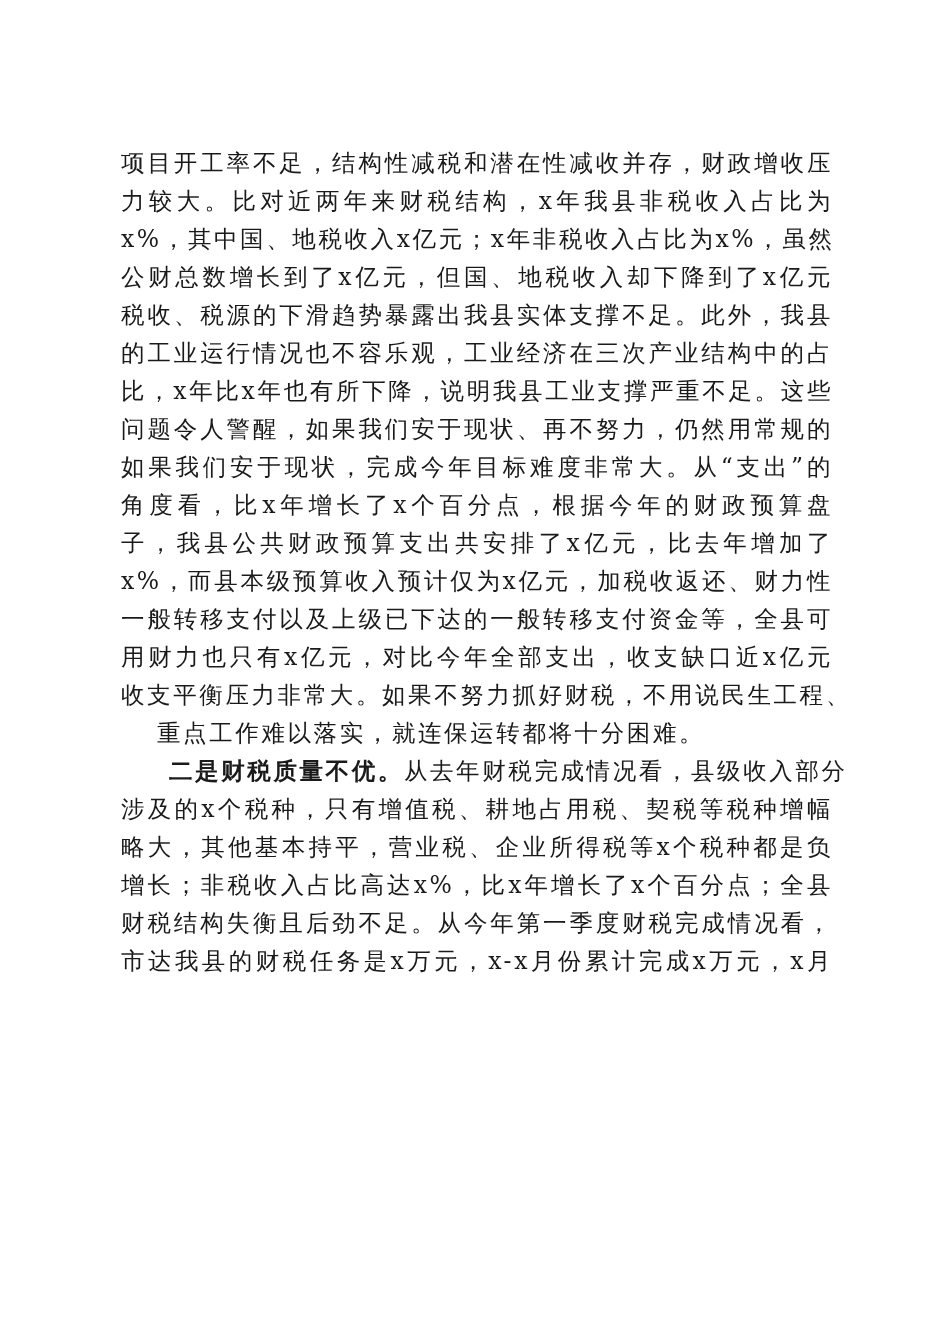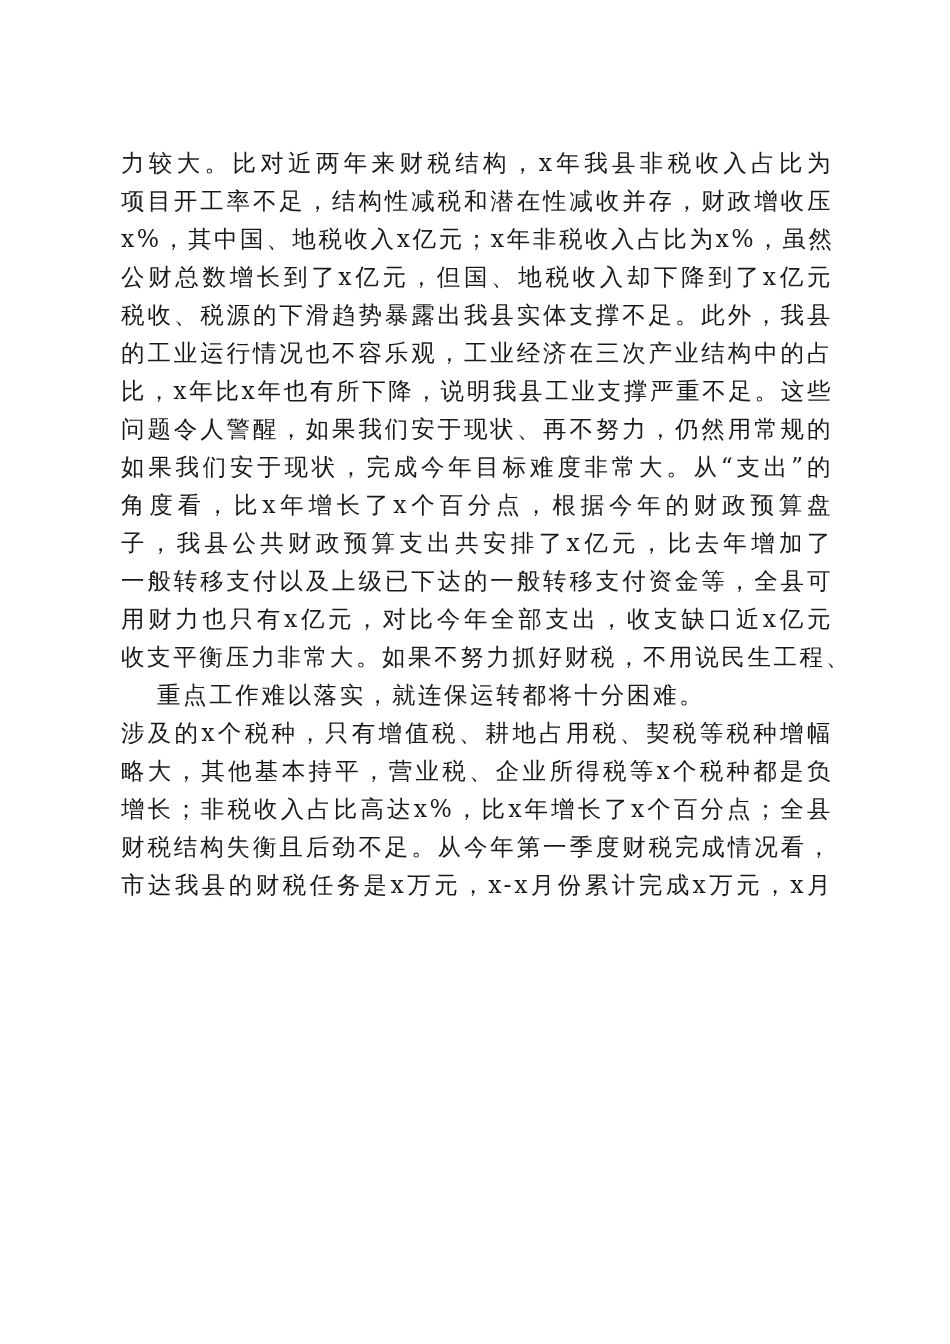--- a/index.html
+++ b/index.html
@@ -53,38 +53,40 @@
       font-weight: bold;
     }
   </style>
 </head>
 <body>
 
 <div class="page">
   <div class="body-text">
 
     <div>
+      <span class="line">项目开工率不足，结构性减税和潜在性减收并存，财政增收压</span>
       <span class="line">力较大。比对近两年来财税结构，x年我县非税收入占比为</span>
-      <span class="line">项目开工率不足，结构性减税和潜在性减收并存，财政增收压</span>
       <span class="line">x%，其中国、地税收入x亿元；x年非税收入占比为x%，虽然</span>
       <span class="line">公财总数增长到了x亿元，但国、地税收入却下降到了x亿元</span>
       <span class="line">税收、税源的下滑趋势暴露出我县实体支撑不足。此外，我县</span>
       <span class="line">的工业运行情况也不容乐观，工业经济在三次产业结构中的占</span>
       <span class="line">比，x年比x年也有所下降，说明我县工业支撑严重不足。这些</span>
       <span class="line">问题令人警醒，如果我们安于现状、再不努力，仍然用常规的</span>
       <span class="line">如果我们安于现状，完成今年目标难度非常大。从“支出”的</span>
       <span class="line">角度看，比x年增长了x个百分点，根据今年的财政预算盘</span>
       <span class="line">子，我县公共财政预算支出共安排了x亿元，比去年增加了</span>
+      <span class="line">x%，而县本级预算收入预计仅为x亿元，加税收返还、财力性</span>
       <span class="line">一般转移支付以及上级已下达的一般转移支付资金等，全县可</span>
       <span class="line">用财力也只有x亿元，对比今年全部支出，收支缺口近x亿元</span>
       <span class="line overhang">收支平衡压力非常大。如果不努力抓好财税，不用说民生工程、</span>
       <span class="line last">重点工作难以落实，就连保运转都将十分困难。</span>
     </div>
 
     <div>
+      <span class="line indent"><span class="heading-run">二是财税质量不优。</span><span>从去年财税完成情况看，县级收入部分</span></span>
       <span class="line">涉及的x个税种，只有增值税、耕地占用税、契税等税种增幅</span>
       <span class="line">略大，其他基本持平，营业税、企业所得税等x个税种都是负</span>
       <span class="line">增长；非税收入占比高达x%，比x年增长了x个百分点；全县</span>
       <span class="line">财税结构失衡且后劲不足。从今年第一季度财税完成情况看，</span>
       <span class="line">市达我县的财税任务是x万元，x-x月份累计完成x万元，x月</span>
     </div>
 
   </div>
 </div>
 

